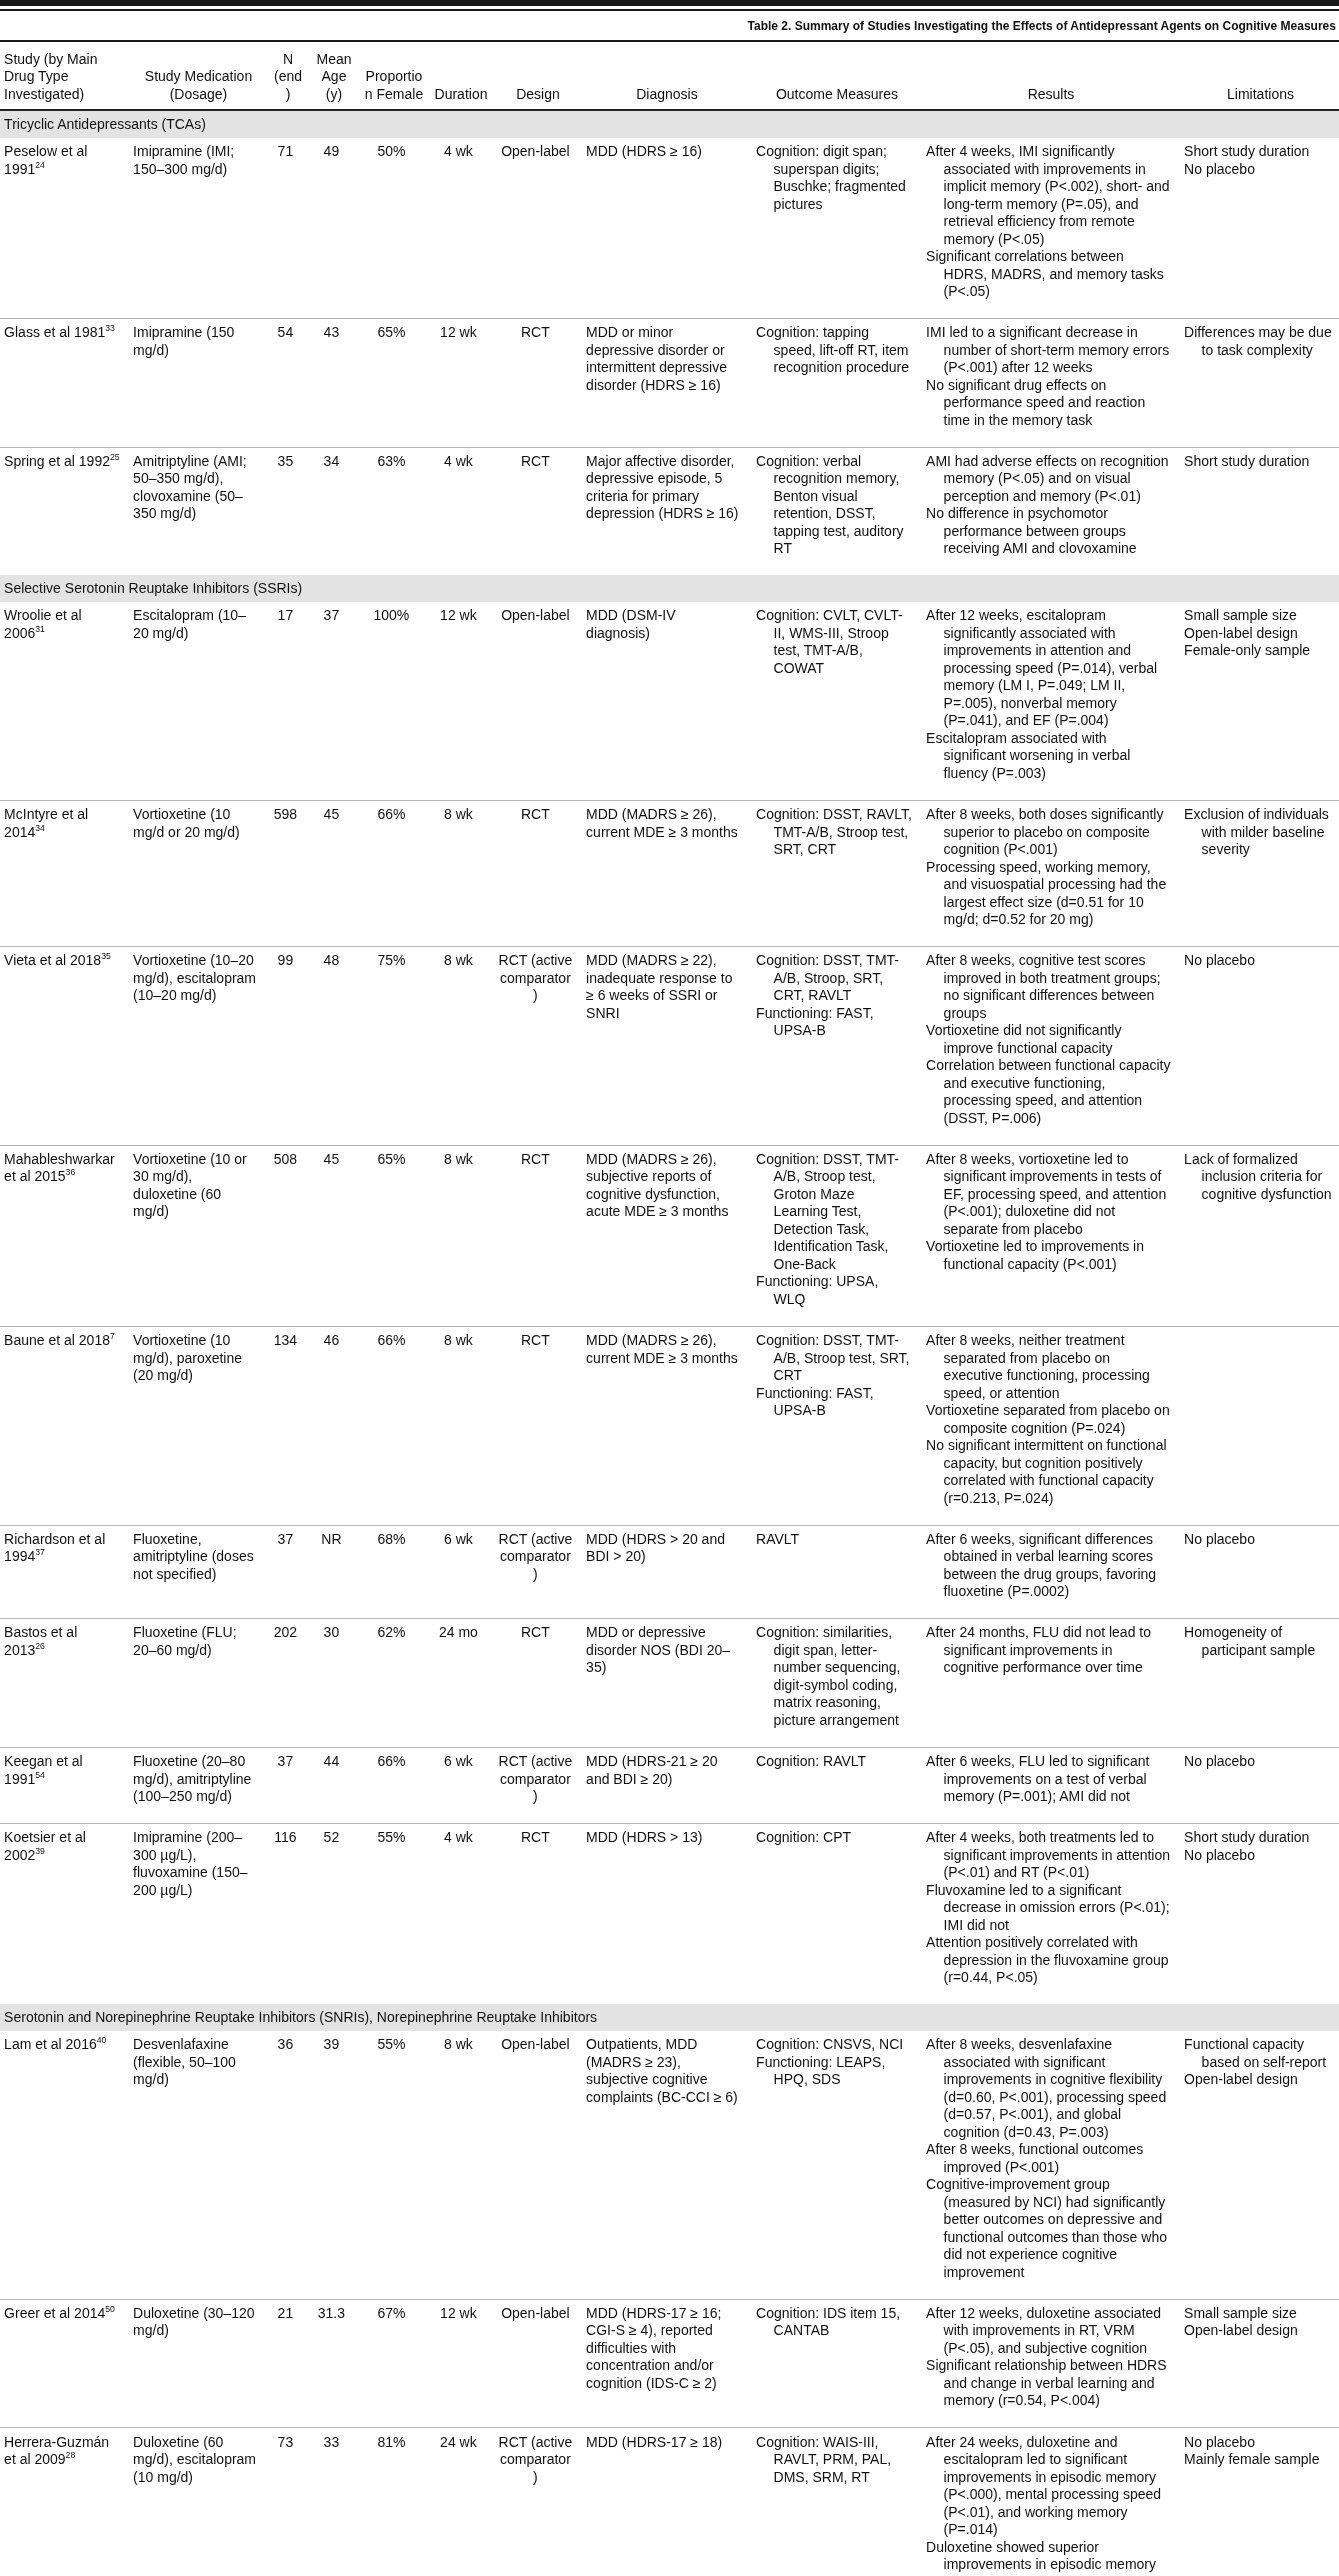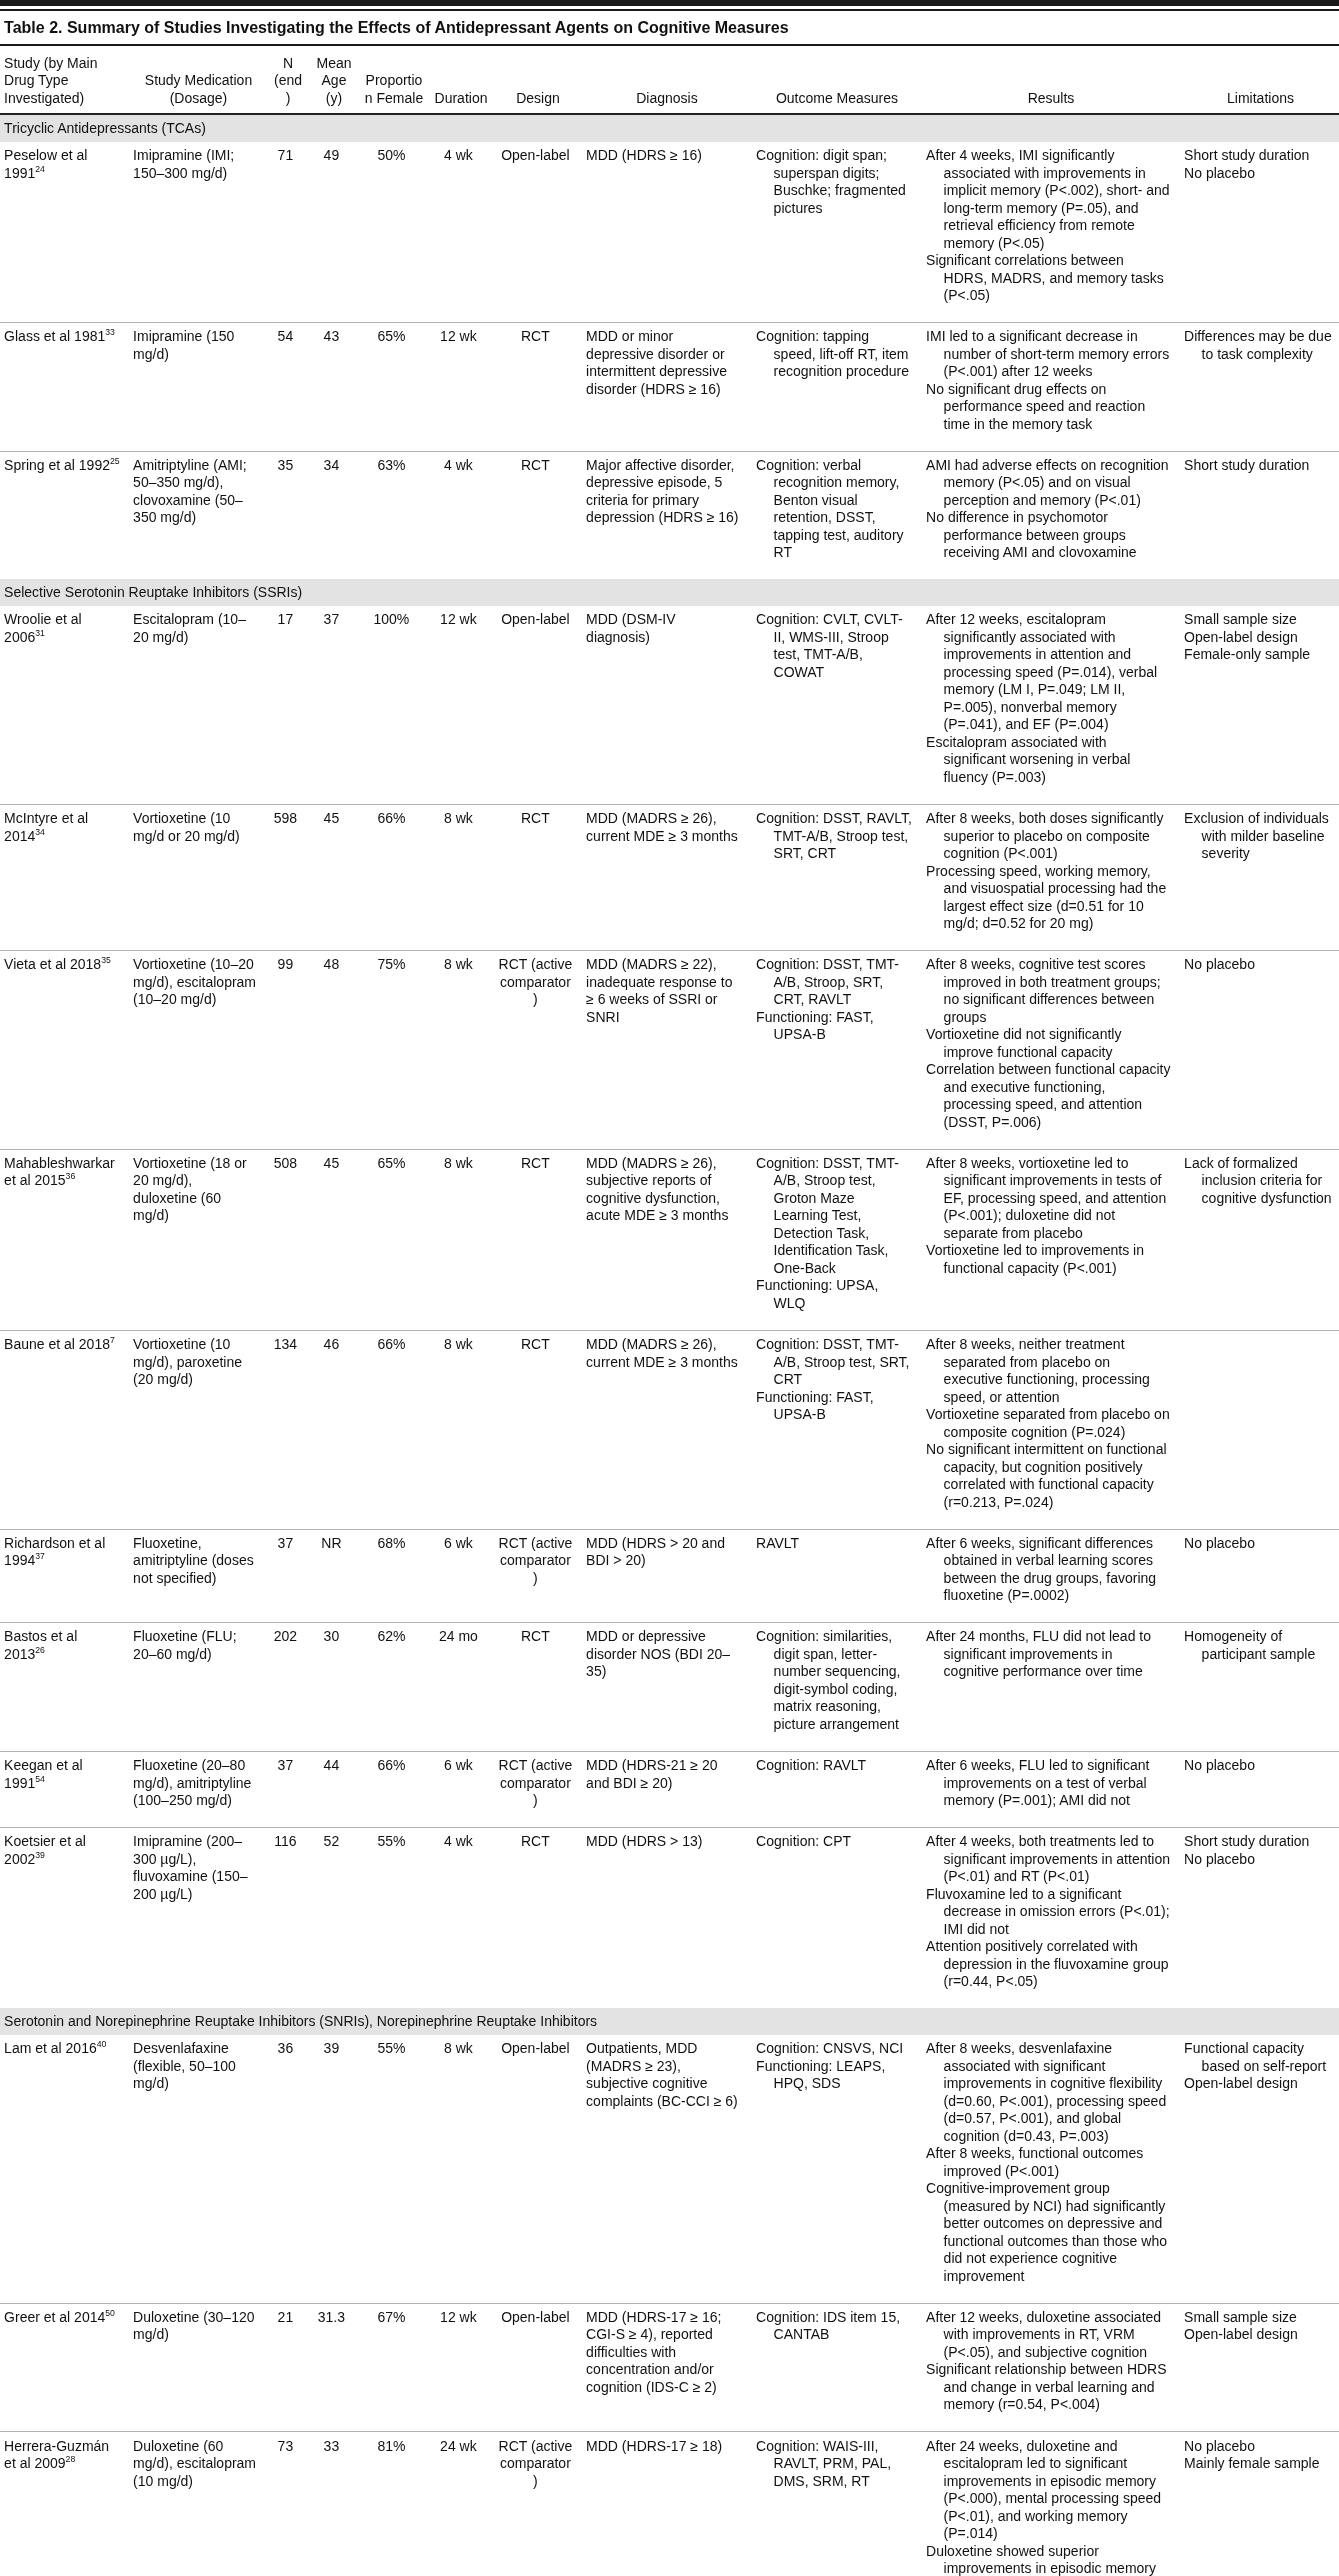--- a/index.html
+++ b/index.html
@@ -12,24 +12,25 @@
   body{
     width:1340px;
     font-family:"Liberation Sans", sans-serif;
     color:var(--ink);
     -webkit-font-smoothing:antialiased;
   }
   .page{width:1340px;}
   .rule-thick{height:5.7px;background:var(--rule);}
   .rule-thin{height:2.1px;background:var(--rule);margin-top:3.6px;}
   .title{
-    font-size:16px;
+    font-size:12px;
     font-weight:bold;
     padding:7.2px 4.1px 7.2px 4.1px;
     letter-spacing:0;
+    text-align:right;
   }
   .rule-mid{height:2.6px;background:var(--rule);}
   table{
     width:1340px;
     border-collapse:collapse;
     table-layout:fixed;
     font-size:14px;
     line-height:17.5px;
   }
   th,td{
@@ -222,21 +223,21 @@
             <div class="hang">After 8 weeks, cognitive test scores improved in both treatment groups; no significant differences between groups</div>
             <div class="hang">Vortioxetine did not significantly improve functional capacity</div>
             <div class="hang">Correlation between functional capacity and executive functioning, processing speed, and attention (DSST, P=.006)</div>
           </td>
           <td class="al">
             <div class="hang">No placebo</div>
           </td>
         </tr>
         <tr class="data-row">
           <td class="al">Mahableshwarkar et al 2015<sup>36</sup></td>
-          <td class="al">Vortioxetine (18 or 20 mg/d), duloxetine (60 mg/d)</td>
+          <td class="al">Vortioxetine (10 or 30 mg/d), duloxetine (60 mg/d)</td>
           <td class="ac">508</td>
           <td class="ac">45</td>
           <td class="ac">65%</td>
           <td class="ac">8 wk</td>
           <td class="ac">RCT</td>
           <td class="al">MDD (MADRS ≥ 26), subjective reports of cognitive dysfunction, acute MDE ≥ 3 months</td>
           <td class="al">
             <div class="hang">Cognition: DSST, TMT-A/B, Stroop test, Groton Maze Learning Test, Detection Task, Identification Task, One-Back</div>
             <div class="hang">Functioning: UPSA, WLQ</div>
           </td>

